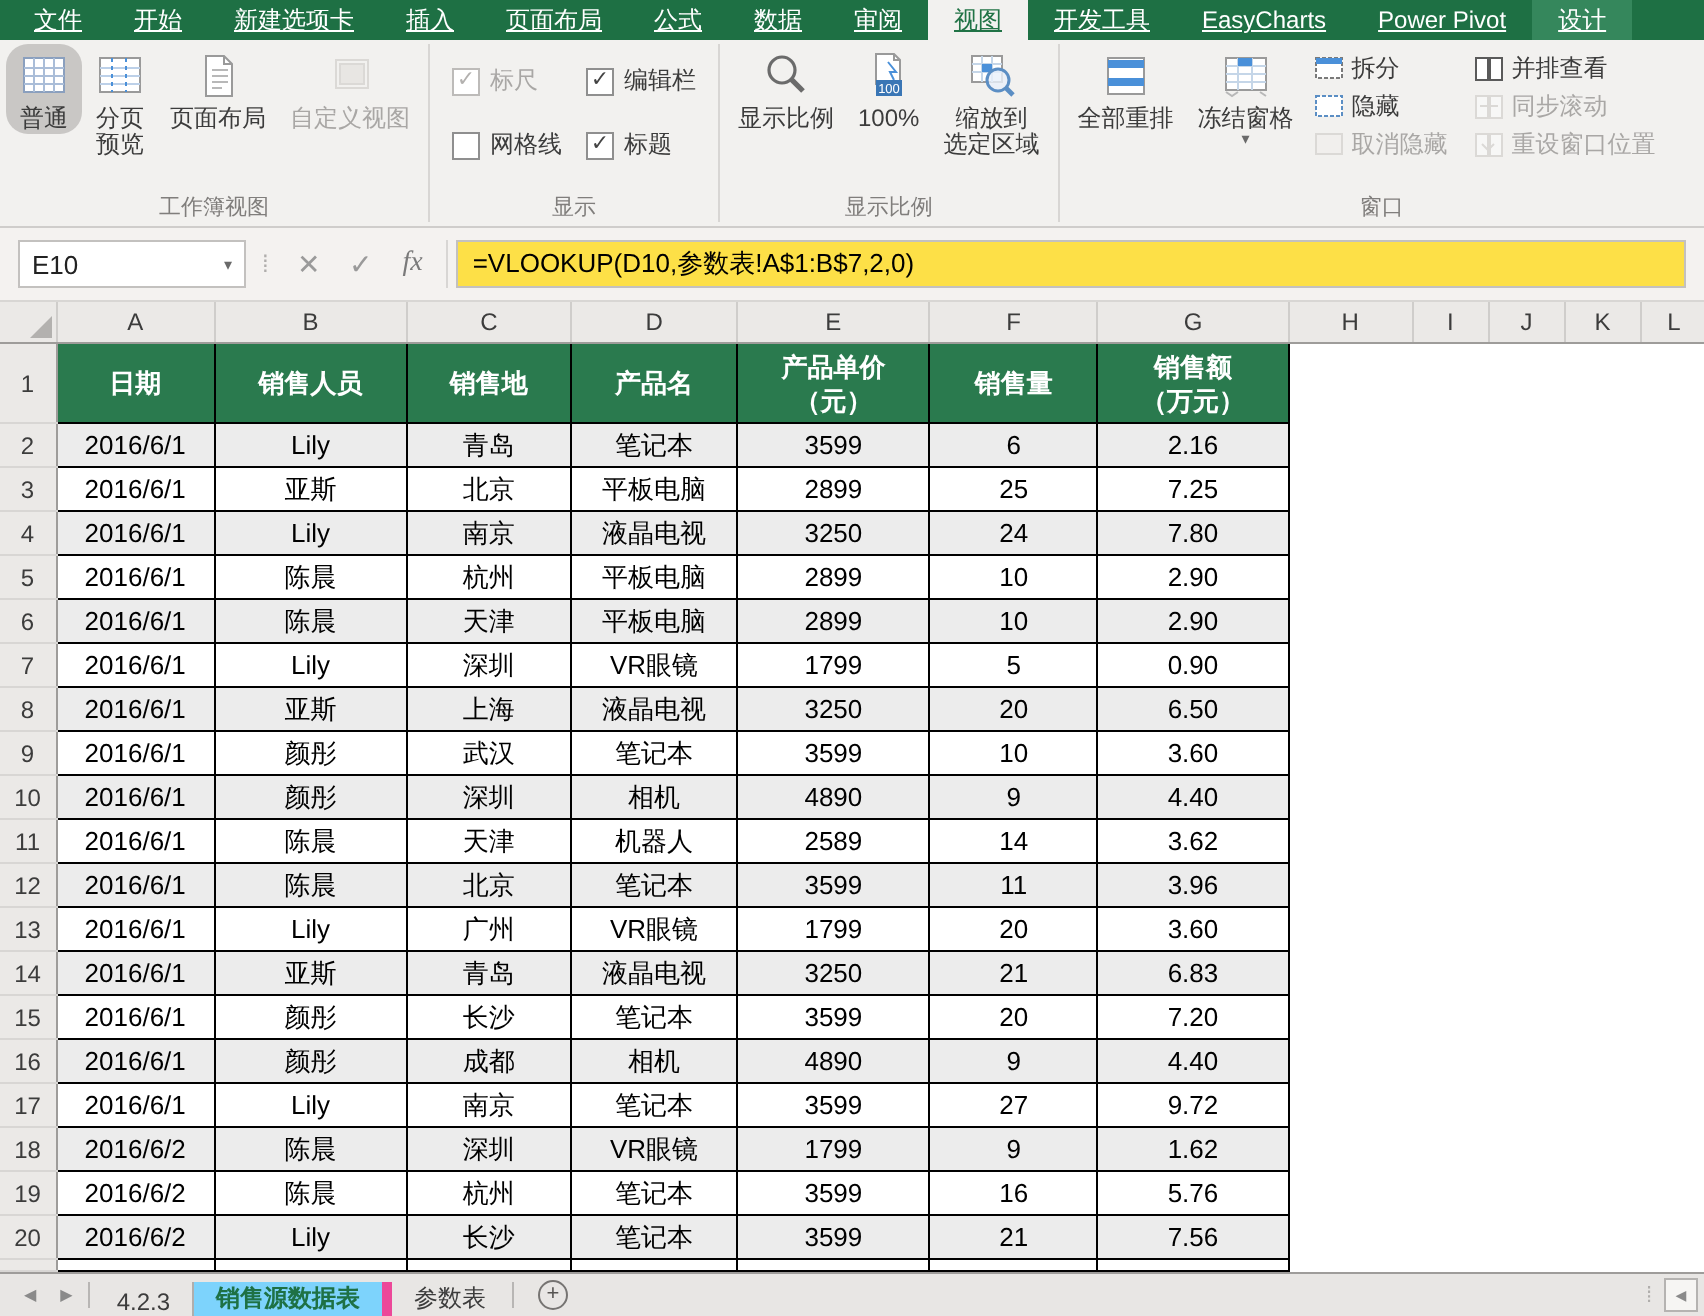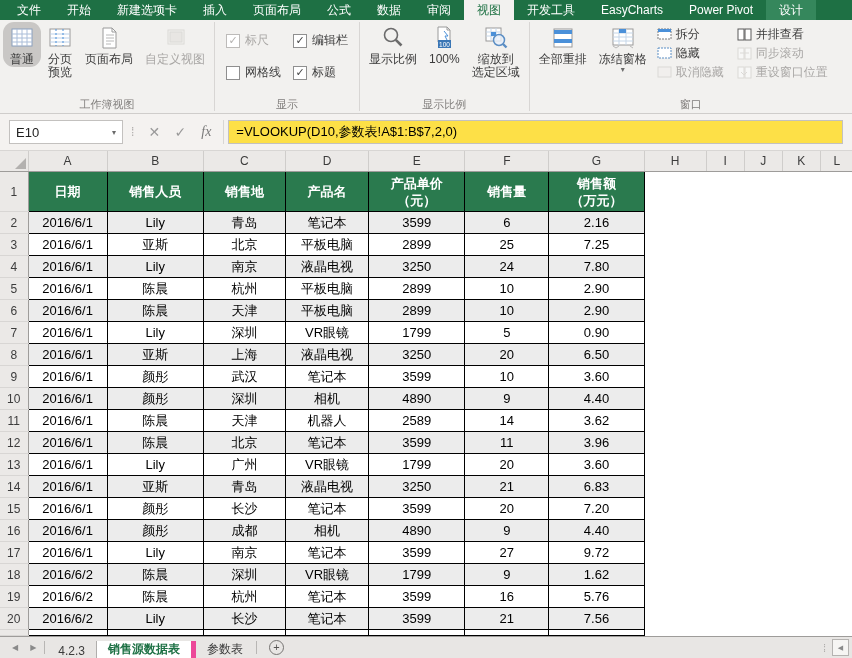--- a/index.html
+++ b/index.html
@@ -1,21 +1,21 @@
 <!DOCTYPE html>
 <html><head>
 <meta charset="utf-8">
 <style>
   html,body{margin:0;padding:0;width:852px;height:658px;overflow:hidden;
     font-family:"Liberation Sans",sans-serif;-webkit-font-smoothing:antialiased;}
   #app{position:relative;width:852px;height:658px;background:#fff;overflow:hidden;}
 
   
   .tabbar{height:20px;background:#1e7044;display:flex;align-items:stretch;padding-left:4px;}
-  .rtab{color:#fff;font-size:12px;padding:0 13px;display:flex;align-items:center;cursor:default;white-space:nowrap;}
+  .rtab{color:#fff;font-size:12px;padding:0 13px;display:flex;align-items:center;cursor:default;white-space:nowrap;text-decoration:underline;}
   .rtab.active{background:#f2f1ef;color:#217346;}
   .rtab.contextual{background:#35875c;}
 
   
   .ribbon{height:93px;background:#f2f1ef;border-bottom:1px solid #cfcdcb;display:flex;align-items:stretch;overflow:hidden;}
   .rgroup{display:flex;flex-direction:column;padding:2px 3px 0 3px;}
   .rgroup .rbody{flex:1;display:flex;align-items:flex-start;}
   .glabel{height:16px;font-size:11px;color:#807e7c;text-align:center;line-height:15px;}
   .gsep{width:1px;background:#d8d6d4;margin:2px 0;}
   .bigbtn{display:flex;flex-direction:column;align-items:center;padding:3px 6px 1px 6px;border-radius:11px;}
@@ -65,21 +65,21 @@
   tr.header-row{height:40px;}
   tr.data-row{height:22px;}
   tr.partial{height:6px;}
   tr.partial td.dcell{background:#fff;}
 
   
   .sheetbar{height:21px;background:#e8e6e4;border-top:1px solid #9e9c9a;display:flex;align-items:stretch;padding-left:6px;}
   .nav{display:flex;align-items:center;font-size:8px;color:#8a8a8a;padding:0 6px;}
   .tabsep{width:1px;height:13px;background:#b8b6b4;align-self:center;margin:0 2px;}
   .stab{display:flex;align-items:center;padding:0 11px;font-size:12px;color:#3c3c3c;white-space:nowrap;}
-  .stab.active{background:#ffffff;color:#1e7145;font-weight:bold;border-left:1px solid #b0aeac;border-right:5px solid #ec4899;}
+  .stab.active{background:#7dd3fc;color:#1e7145;font-weight:bold;border-left:1px solid #b0aeac;border-right:5px solid #ec4899;}
   .addbtn{align-self:center;width:13px;height:13px;border:1px solid #767472;border-radius:50%;margin-left:10px;
     display:flex;align-items:center;justify-content:center;font-size:11px;line-height:11px;color:#565452;}
   .sb-right{margin-left:auto;display:flex;align-items:center;gap:6px;padding-right:3px;}
   .sb-dots{color:#b0aeac;font-size:11px;}
   .hscrollbtn{width:15px;height:15px;background:#f6f5f3;border:1px solid #b5b3b1;display:flex;align-items:center;justify-content:center;font-size:7px;color:#8a8a8a;}
 
   svg{display:block;}
 </style>
 </head>
 <body>

